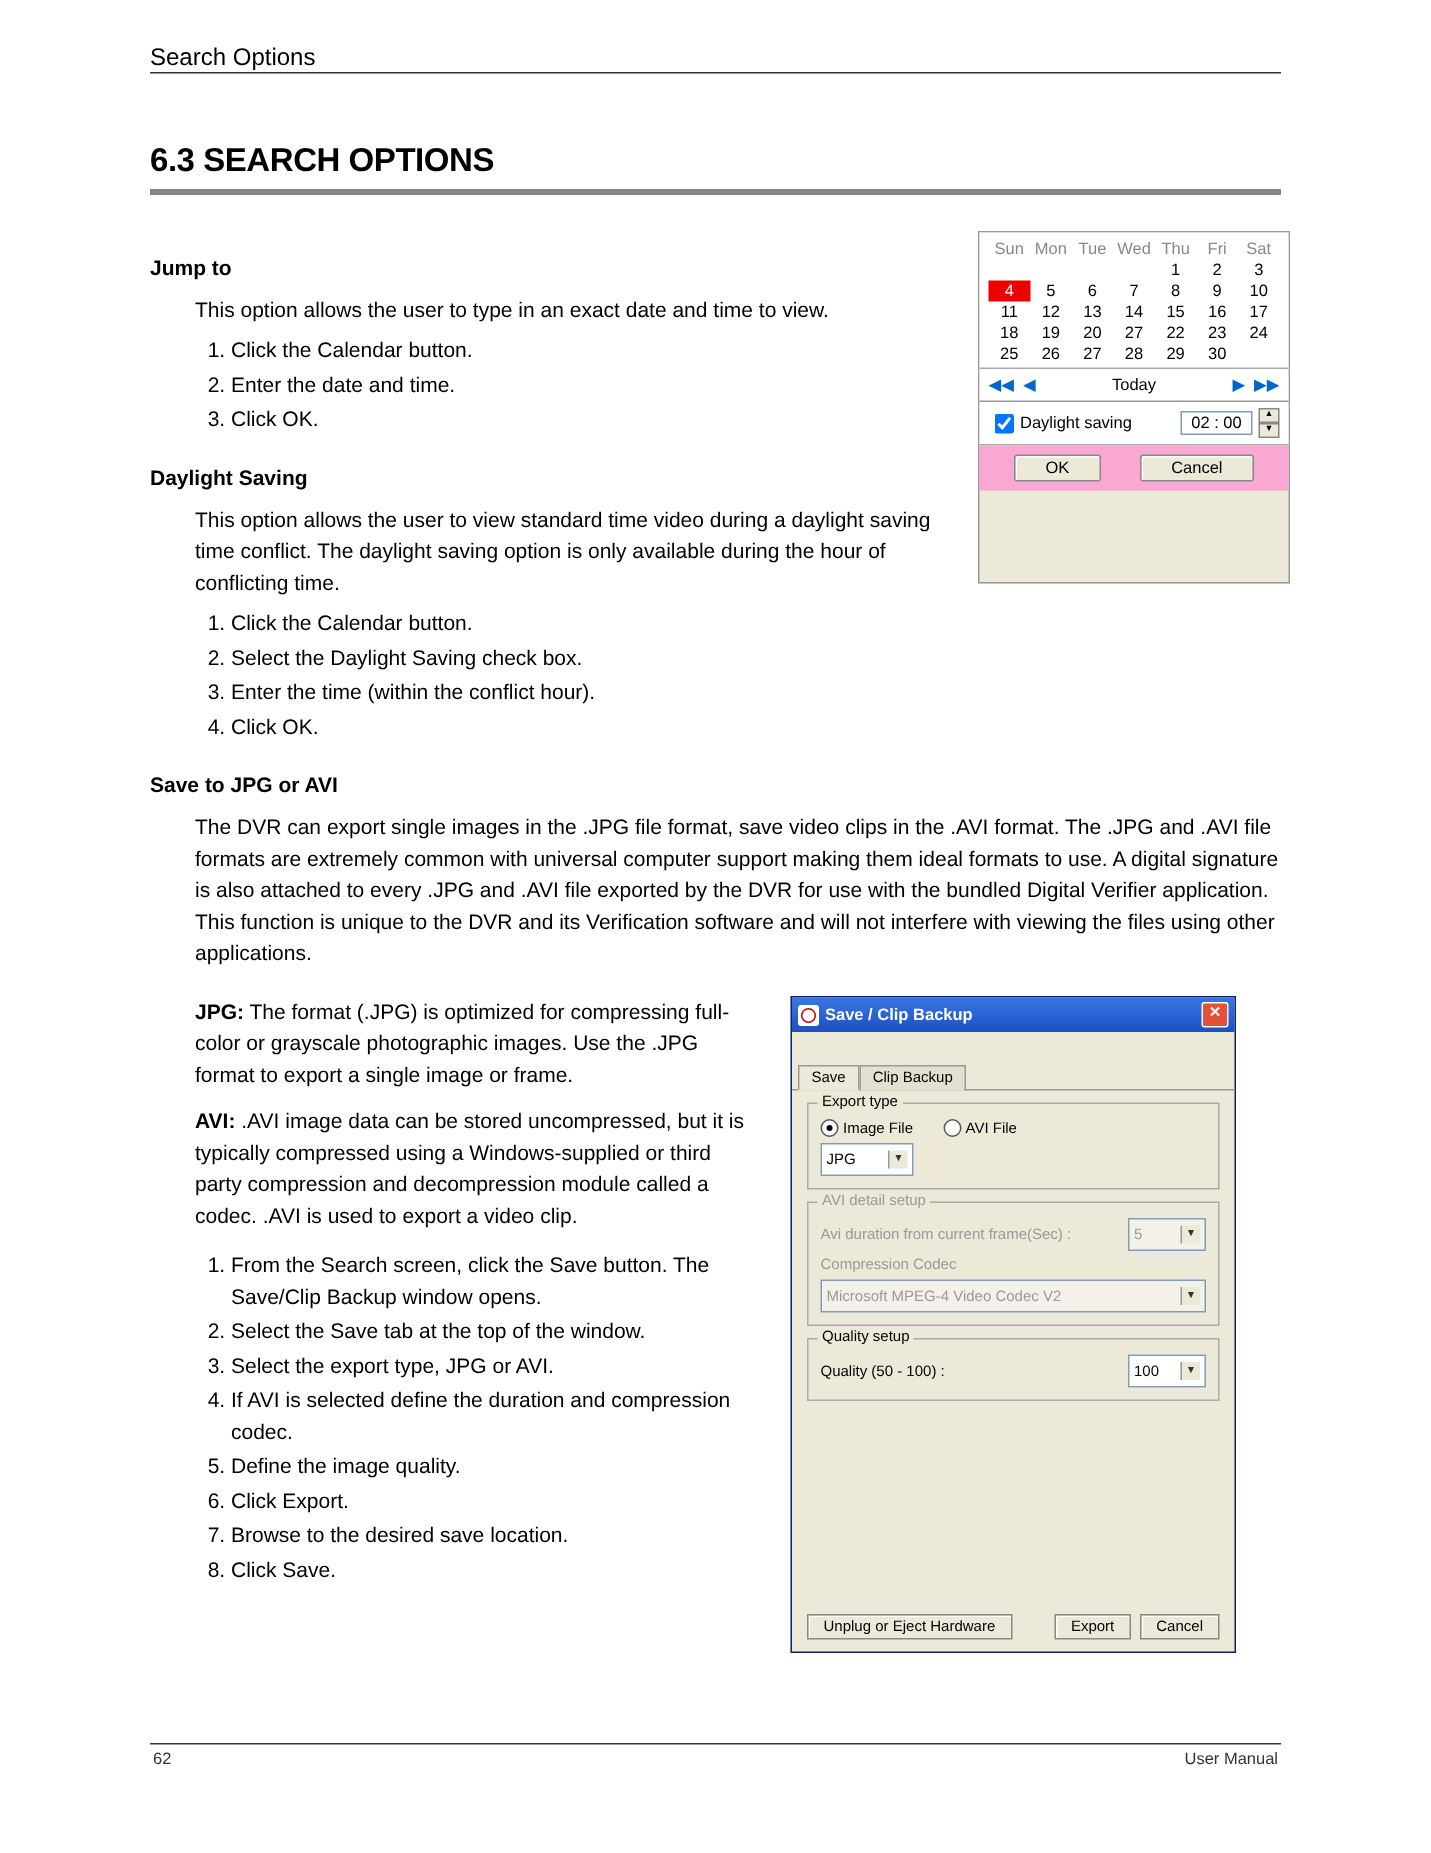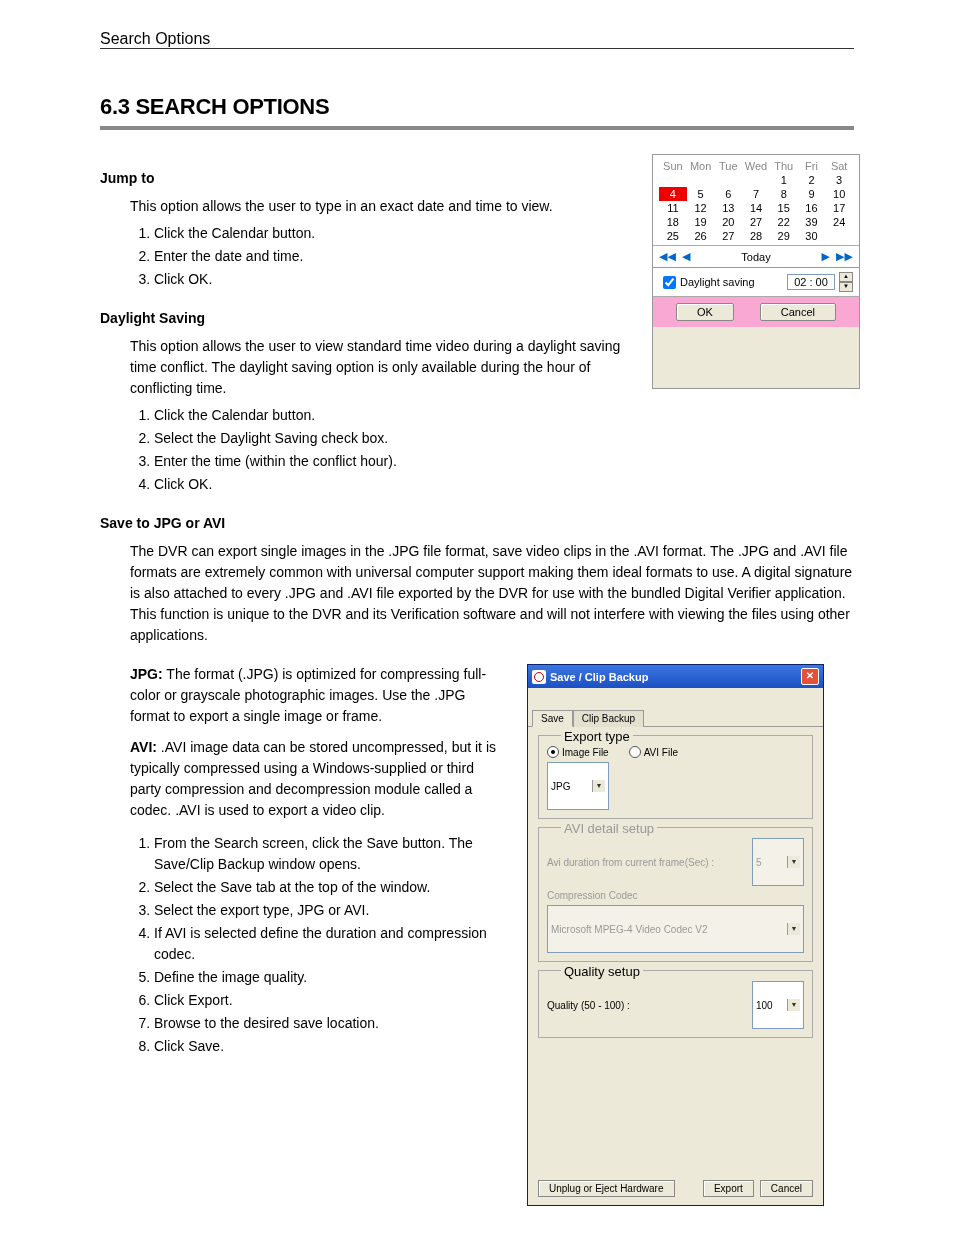--- a/index.html
+++ b/index.html
@@ -228,24 +228,24 @@
   .fieldset {
     border: 1px solid #aaa;
     padding: 6px 8px 8px 8px;
     margin-bottom: 8px;
     font-size: 10px;
     position: relative;
   }
   .fieldset-legend {
     position: absolute;
     top: -7px;
-    left: 22px;
+    left: 6px;
     background: #ece9d8;
     padding: 0 3px;
-    font-size: 13px;
+    font-size: 10px;
   }
   .fs-row {
     display: flex;
     align-items: center;
     gap: 6px;
     margin-top: 4px;
   }
   .radio {
     display:flex;
     align-items:center;
@@ -254,21 +254,21 @@
   .radio-dot {
     width:10px;height:10px;border:1px solid #555;border-radius:50%;display:flex;align-items:center;justify-content:center;background:#fff;
   }
   .radio-dot.checked::after {
     content:"";width:4px;height:4px;background:#000;border-radius:50%;
   }
   .select-box {
     border: 1px solid #7f9db9;
     background: #fff;
     font-size: 10px;
-    padding: 16px 3px;
+    padding: 3px 3px;
     display: flex;
     justify-content: space-between;
     align-items: center;
     height: 14px;
   }
   .select-arrow {
     width: 12px;
     height: 12px;
     background: #ece9d8;
     border-left: 1px solid #999;
@@ -387,21 +387,21 @@
               <div class="cal-cell">15</div>
               <div class="cal-cell">16</div>
               <div class="cal-cell">17</div>
             </div>
             <div class="cal-row">
               <div class="cal-cell">18</div>
               <div class="cal-cell">19</div>
               <div class="cal-cell">20</div>
               <div class="cal-cell">27</div>
               <div class="cal-cell">22</div>
-              <div class="cal-cell">39</div>
+              <div class="cal-cell">23</div>
               <div class="cal-cell">24</div>
             </div>
             <div class="cal-row">
               <div class="cal-cell">25</div>
               <div class="cal-cell">26</div>
               <div class="cal-cell">27</div>
               <div class="cal-cell">28</div>
               <div class="cal-cell">29</div>
               <div class="cal-cell">30</div>
               <div class="cal-cell"></div>

